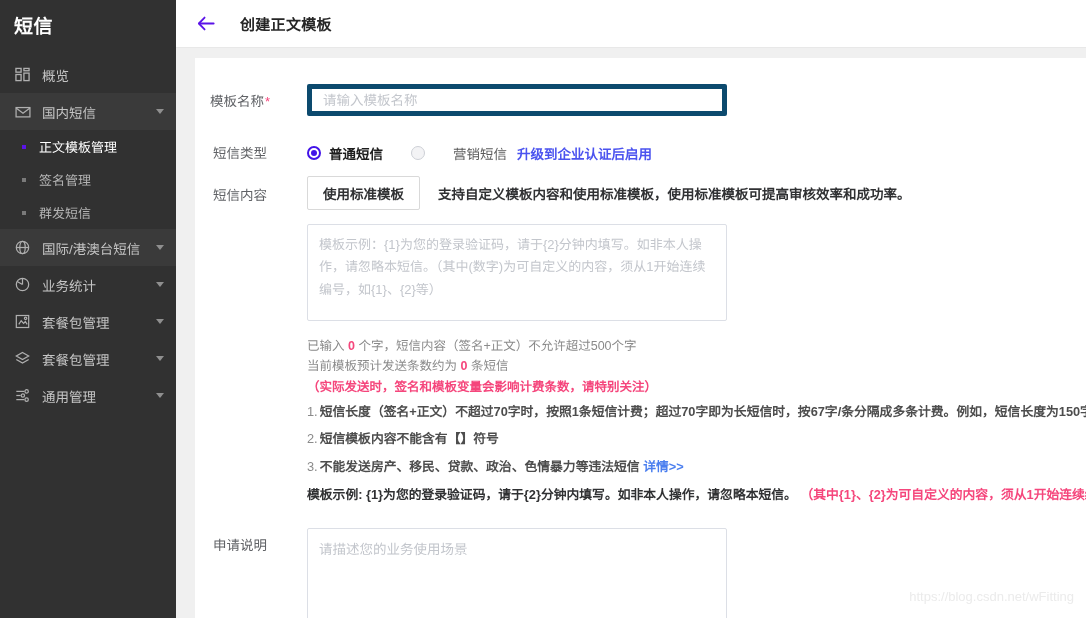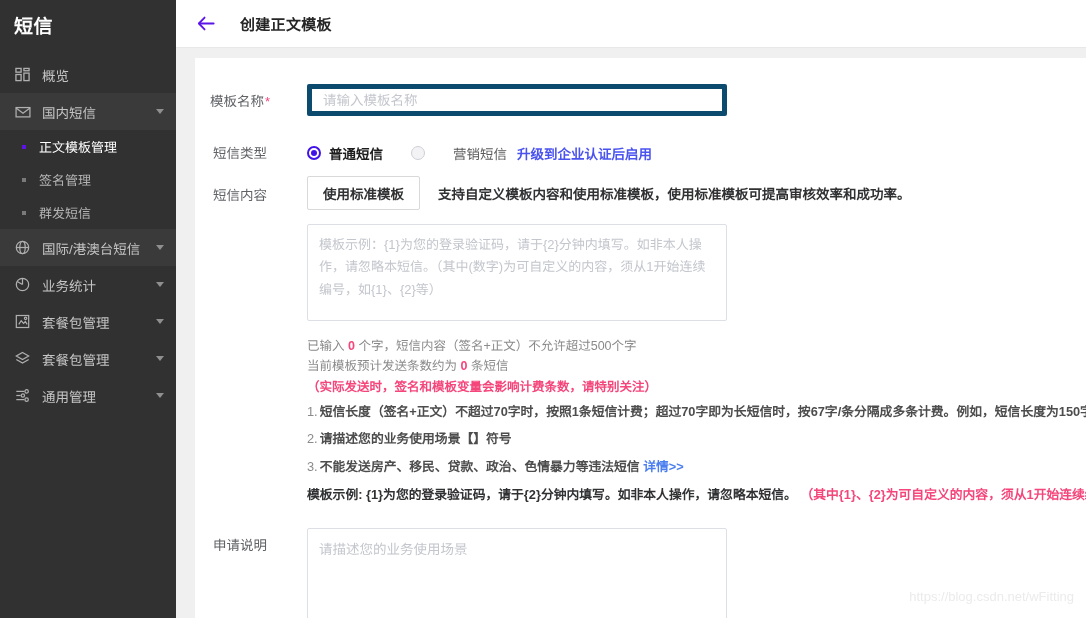--- a/index.html
+++ b/index.html
@@ -476,21 +476,21 @@
           <textarea class="content-area" placeholder="模板示例：{1}为您的登录验证码，请于{2}分钟内填写。如非本人操作，请忽略本短信。（其中(数字)为可自定义的内容，须从1开始连续编号，如{1}、{2}等）" style=""></textarea>
 
           <div class="counter">
             <div><span>已输入 </span><span class="num">0</span><span> 个字，短信内容（签名+正文）不允许超过500个字</span></div>
             <div><span>当前模板预计发送条数约为 </span><span class="num">0</span><span> 条短信</span></div>
             <div class="warn">（实际发送时，签名和模板变量会影响计费条数，请特别关注）</div>
           </div>
 
           <div class="rules">
             <div class="rule"><span class="idx">1.</span><span>短信长度（签名+正文）不超过70字时，按照1条短信计费；超过70字即为长短信时，按67字/条分隔成多条计费。例如，短信长度为150字，则按照6</span></div>
-            <div class="rule"><span class="idx">2.</span><span>请描述您的业务使用场景【】符号</span></div>
+            <div class="rule"><span class="idx">2.</span><span>短信模板内容不能含有【】符号</span></div>
             <div class="rule"><span class="idx">3.</span><span>不能发送房产、移民、贷款、政治、色情暴力等违法短信 </span><span class="detail-link">详情&gt;&gt;</span></div>
           </div>
 
           <div class="example"><span>模板示例: {1}为您的登录验证码，请于{2}分钟内填写。如非本人操作，请忽略本短信。 </span><span class="pink">（其中{1}、{2}为可自定义的内容，须从1开始连续编号，如{1}、</span></div>
 
         </div>
       </div>
 
       <div class="form-row" style="margin-top:23px;">
         <div class="form-label">申请说明</div>

